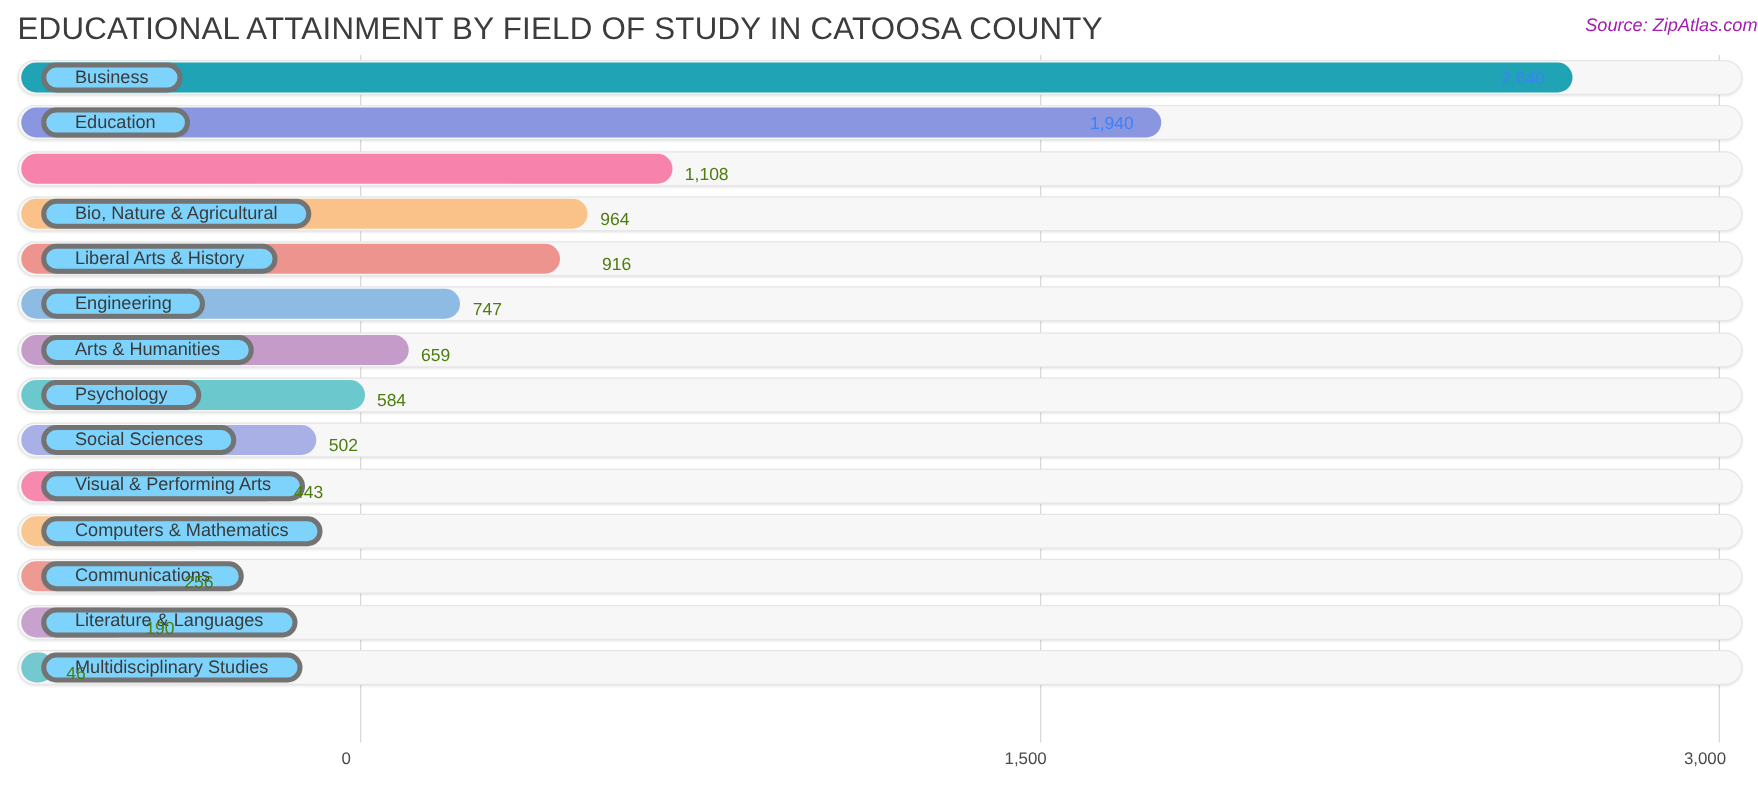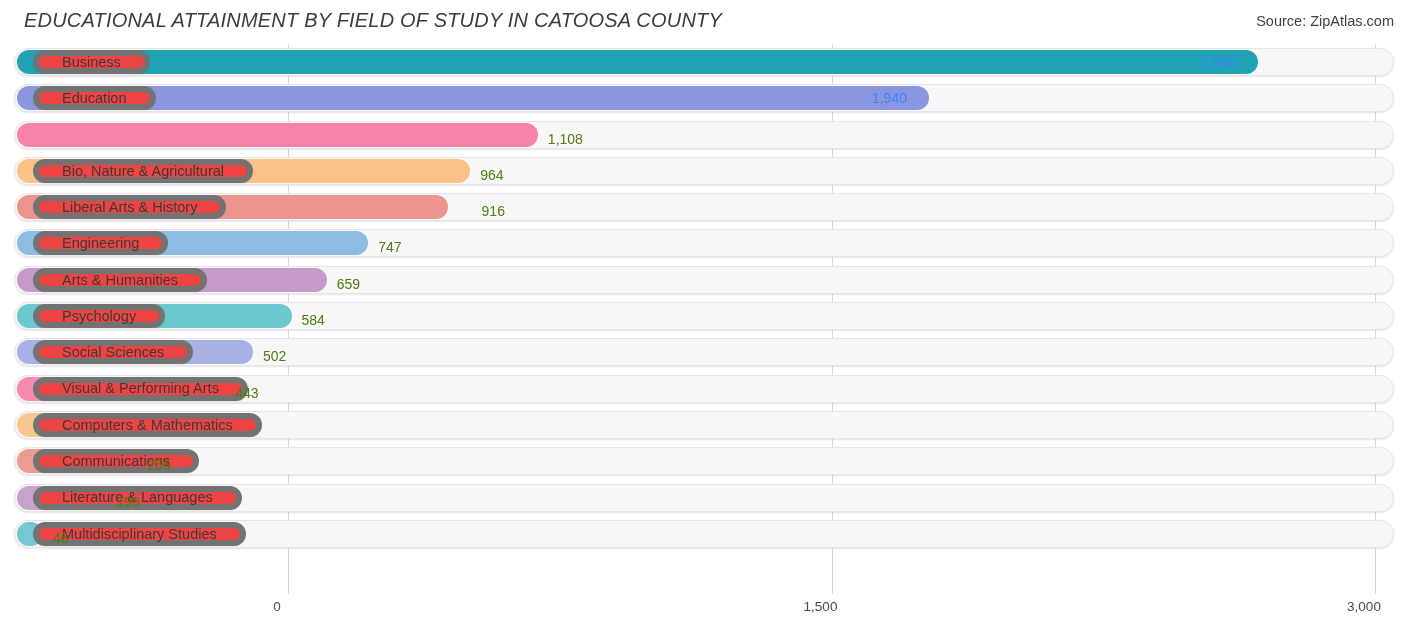--- a/index.html
+++ b/index.html
@@ -17,35 +17,35 @@
     position: relative;
   }
 
   
   .header {
     position: relative;
     height: 44px;
   }
   .chart-title {
     position: absolute;
-    left: 24px;
+    left: 14px;
     top: 9px;
-    font-size: 20px;
+    font-size: 25px;
     font-weight: 400;
     letter-spacing: 0.2px;
     color: #3c3c3c;
     white-space: nowrap;
-    font-style: italic;
   }
   .source {
     position: absolute;
-    right: 12px;
+    right: 0;
     top: 13px;
     font-size: 14.5px;
-    color: #404040;
+    font-style: italic;
+    color: #a21caf;
     white-space: nowrap;
   }
 
   
   .plot {
     position: absolute;
     left: 0;
     top: 44px;
     width: 1406px;
     height: 550px;
@@ -99,22 +99,22 @@
     height: 24px;
     border-radius: 12px;
   }
 
   
   .label-pill {
     position: absolute;
     left: 33px;
     top: 6px;
     height: 24px;
-    background: #ef4444;
-    border: 6px solid #737373;
+    background: #7dd3fc;
+    border: 4px solid #737373;
     border-radius: 12px;
     display: flex;
     align-items: center;
     padding: 0 23px;
     white-space: nowrap;
     box-shadow: 0 1px 1px rgba(0,0,0,0.05);
   }
   .label-pill span {
     font-size: 14.5px;
     color: #3a3a3a;

